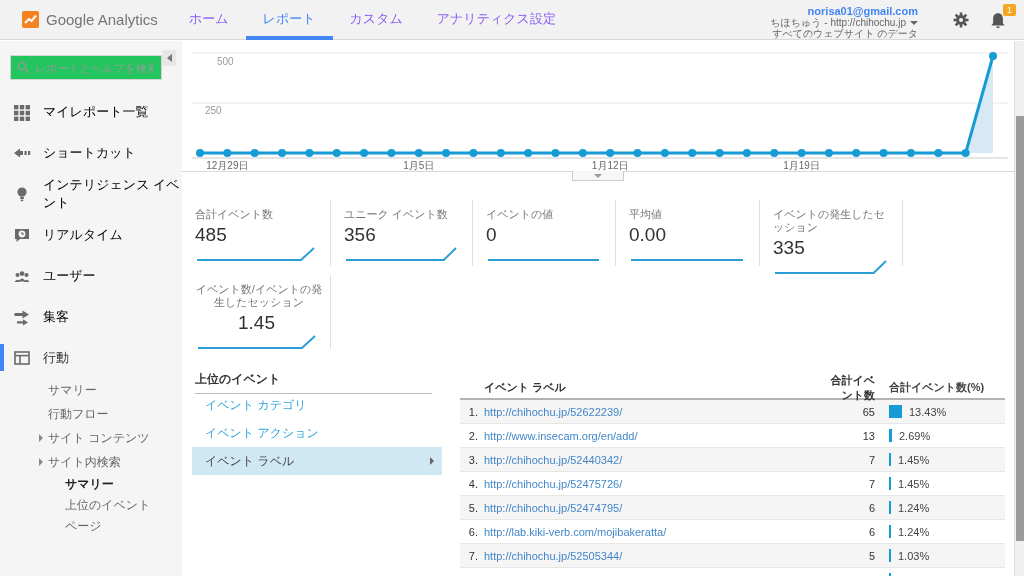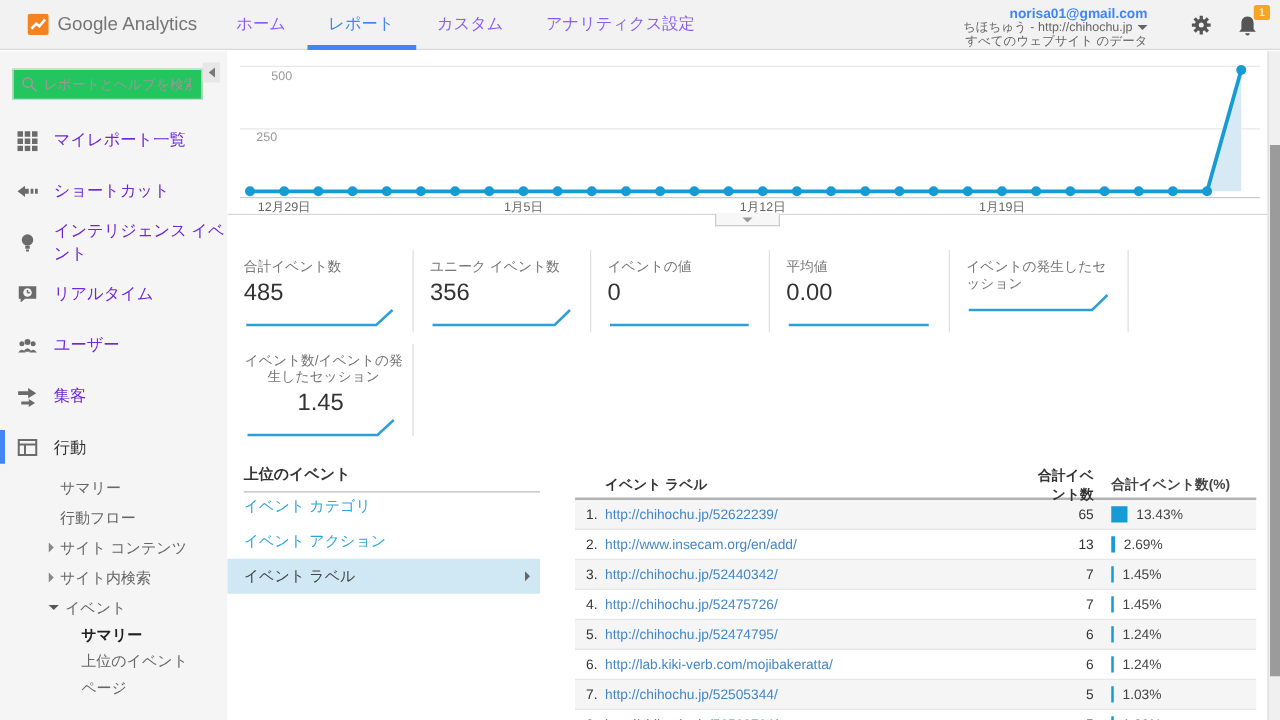--- a/index.html
+++ b/index.html
@@ -21,21 +21,21 @@
   .badge { position:absolute; right:8px; top:4px; min-width:13px; height:12px; background:#f5a623; color:#fff; font-size:9px; line-height:12px; text-align:center; border-radius:2px; padding:0 2px; }
 
   
   .sidebar { position:absolute; left:0; top:41px; width:182px; bottom:0; background:#f5f5f5; }
   .collapse-btn { position:absolute; right:6px; top:9px; width:14px; height:16px; background:#e7e7e7; display:flex; align-items:center; justify-content:center; cursor:pointer; }
   .tri-left { width:0; height:0; border-right:5px solid #777; border-top:4px solid transparent; border-bottom:4px solid transparent; }
   .searchbox { position:absolute; left:10px; top:14px; width:152px; height:25px; background:#22c55e; border:1px solid #d4d4d4; display:flex; align-items:center; padding:0 6px; gap:5px; }
   .searchbox input { border:none; outline:none; width:118px; font-size:11px; color:#444; background:transparent; font-family:inherit; }
   .searchbox input::placeholder { color:#999; }
   .menu { position:absolute; top:50px; left:0; width:182px; }
-  .menu-item { height:41px; display:flex; align-items:center; padding-left:13px; gap:12px; font-size:13px; color:#6d28d9; cursor:pointer; position:relative; }
+  .menu-item { height:41px; display:flex; align-items:center; padding-left:13px; gap:12px; font-size:13px; color:#000000; cursor:pointer; position:relative; }
   .menu-item.active { color:#333; }
   .menu-item.active::before { content:""; position:absolute; left:0; top:7px; bottom:7px; width:4px; background:#4285f4; }
   .menu-icon { width:18px; height:18px; flex:0 0 18px; }
   .sub-item { font-size:12px; color:#666; cursor:pointer; display:flex; align-items:center; }
   .sub-item.lv1 { padding-left:48px; height:24px; }
   .sub-item.lv2 { padding-left:65px; height:21px; }
   .sub-item.active { font-weight:bold; color:#222; }
   .tri-right { width:0; height:0; border-left:4px solid #888; border-top:4px solid transparent; border-bottom:4px solid transparent; margin-right:5px; margin-left:-9px; }
   .tri-down { width:0; height:0; border-top:4px solid #555; border-left:4px solid transparent; border-right:4px solid transparent; margin-right:5px; margin-left:-9px; }
 
@@ -46,21 +46,21 @@
   .chart-tab { position:absolute; left:390px; top:130px; width:52px; height:10px; background:#f7f7f7; border:1px solid #ccc; border-top:none; display:flex; align-items:center; justify-content:center; cursor:pointer; }
   .chart-tab .caret { width:0; height:0; border-left:4px solid transparent; border-right:4px solid transparent; border-top:4px solid #999; }
 
   .metrics-row { position:absolute; left:0; display:flex; }
   .metric-card { padding:8px 12px 0 13px; border-right:1px solid #e0e0e0; cursor:pointer; }
   .metric-label { font-size:11px; color:#757575; line-height:13px; }
   .metric-value { font-size:19px; color:#333; margin-top:3px; }
 
   
   .panel-title { position:absolute; left:13px; top:330px; width:237px; font-size:12px; font-weight:bold; color:#333; padding-bottom:5px; border-bottom:1px solid #bbb; }
-  .panel-links { position:absolute; left:0; top:350px; width:250px; }
+  .panel-links { position:absolute; left:10px; top:350px; width:250px; }
   .panel-link { height:28px; line-height:28px; padding-left:13px; font-size:12px; color:#2fa4da; cursor:pointer; position:relative; }
   .panel-link.active { background:#cfe8f4; color:#444; }
   .panel-link .tri-right { position:absolute; right:8px; top:10px; margin:0; border-left-color:#666; }
 
   
   .table { position:absolute; left:278px; top:336px; width:545px; }
   .t-header { display:flex; height:23px; align-items:center; border-bottom:2px solid #b3b3b3; font-size:11px; font-weight:bold; color:#333; }
   .t-row { display:flex; height:24px; align-items:center; font-size:11px; border-bottom:1px solid #e7e7e7; }
   .t-row:nth-child(odd) { background:#f5f5f5; }
   .c-rank { width:24px; text-align:right; color:#333; padding-right:6px; flex:0 0 24px; }
@@ -217,24 +217,20 @@
       <div class="sub-item lv1">
         <span>行動フロー</span>
       </div>
       <div class="sub-item lv1">
         <span class="tri-right"></span>
         <span>サイト コンテンツ</span>
       </div>
       <div class="sub-item lv1">
         <span class="tri-right"></span>
         <span>サイト内検索</span>
-      </div>
-      <div class="sub-item lv1">
-        <span class="tri-down"></span>
-        <span>イベント</span>
       </div>
       <div class="sub-item lv2 active">
         <span>サマリー</span>
       </div>
       <div class="sub-item lv2">
         <span>上位のイベント</span>
       </div>
       <div class="sub-item lv2">
         <span>ページ</span>
       </div>
@@ -314,20 +310,21 @@
       </div>
       <div class="metric-card" style="width: 144px;">
         <div class="metric-label">平均値</div>
         <div class="metric-value">0.00</div>
         <div><svg width="116" height="16">
             <polyline points="2,14 14.444444444444445,14 26.88888888888889,14 39.333333333333336,14 51.77777777777778,14 64.22222222222223,14 76.66666666666667,14 89.11111111111111,14 101.55555555555556,14 114,14" fill="none" stroke="#2d9fd8" stroke-width="2"></polyline>
           </svg></div>
       </div>
       <div class="metric-card" style="width: 143px;">
         <div class="metric-label">イベントの発生したセッション</div>
+        <div class="metric-value">335</div>
         <div><svg width="115" height="16">
             <polyline points="2,14 14.333333333333334,14 26.666666666666668,14 39,14 51.333333333333336,14 63.666666666666664,14 76,14 88.33333333333333,14 100.66666666666667,14 113,2" fill="none" stroke="#2d9fd8" stroke-width="2"></polyline>
           </svg></div>
       </div>
     </div>
   <div class="metrics-row" id="metrics-row2" style="top:234px;height:74px;">
       <div class="metric-card" style="width: 149px; text-align: center;">
         <div class="metric-label" style="width: 128px;">イベント数/イベントの発生したセッション</div>
         <div class="metric-value">1.45</div>
         <div><svg width="121" height="16">

